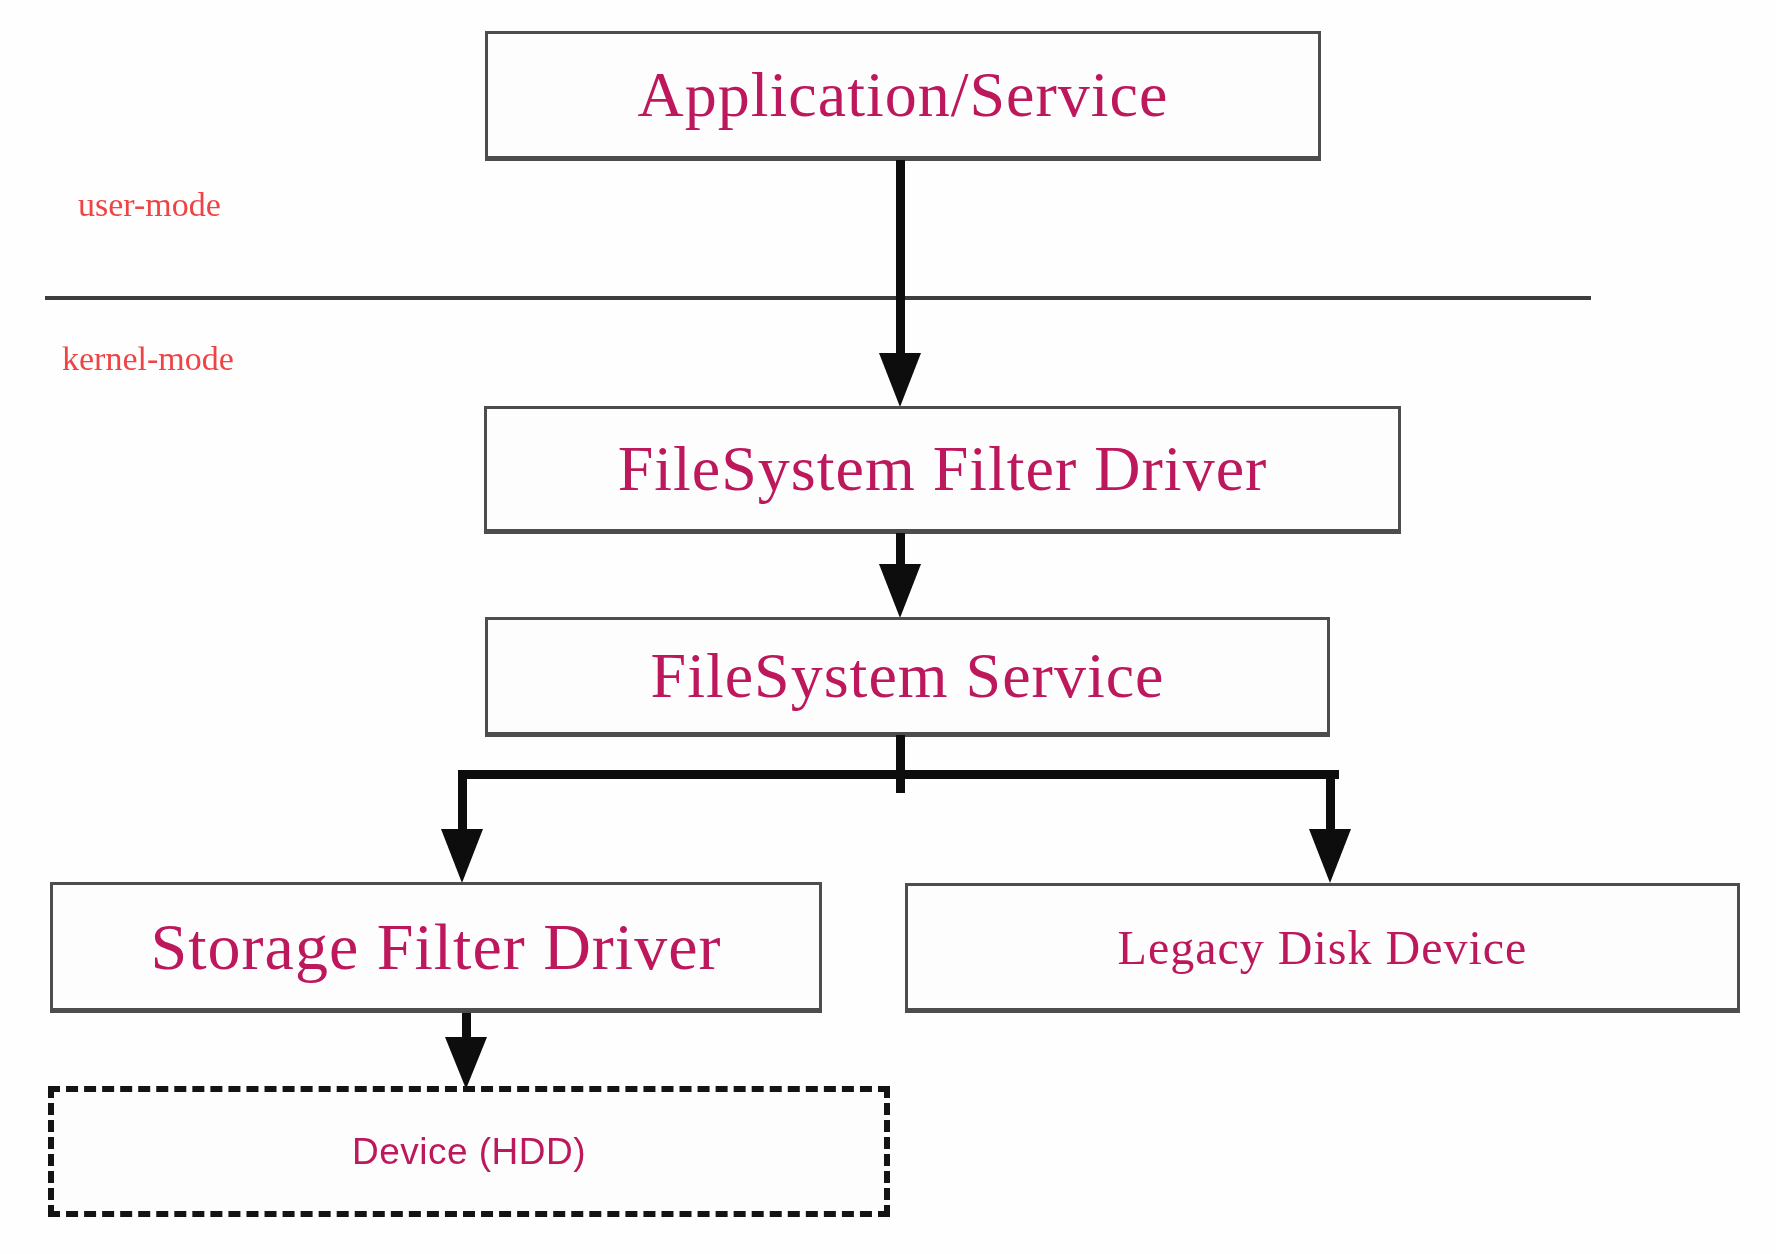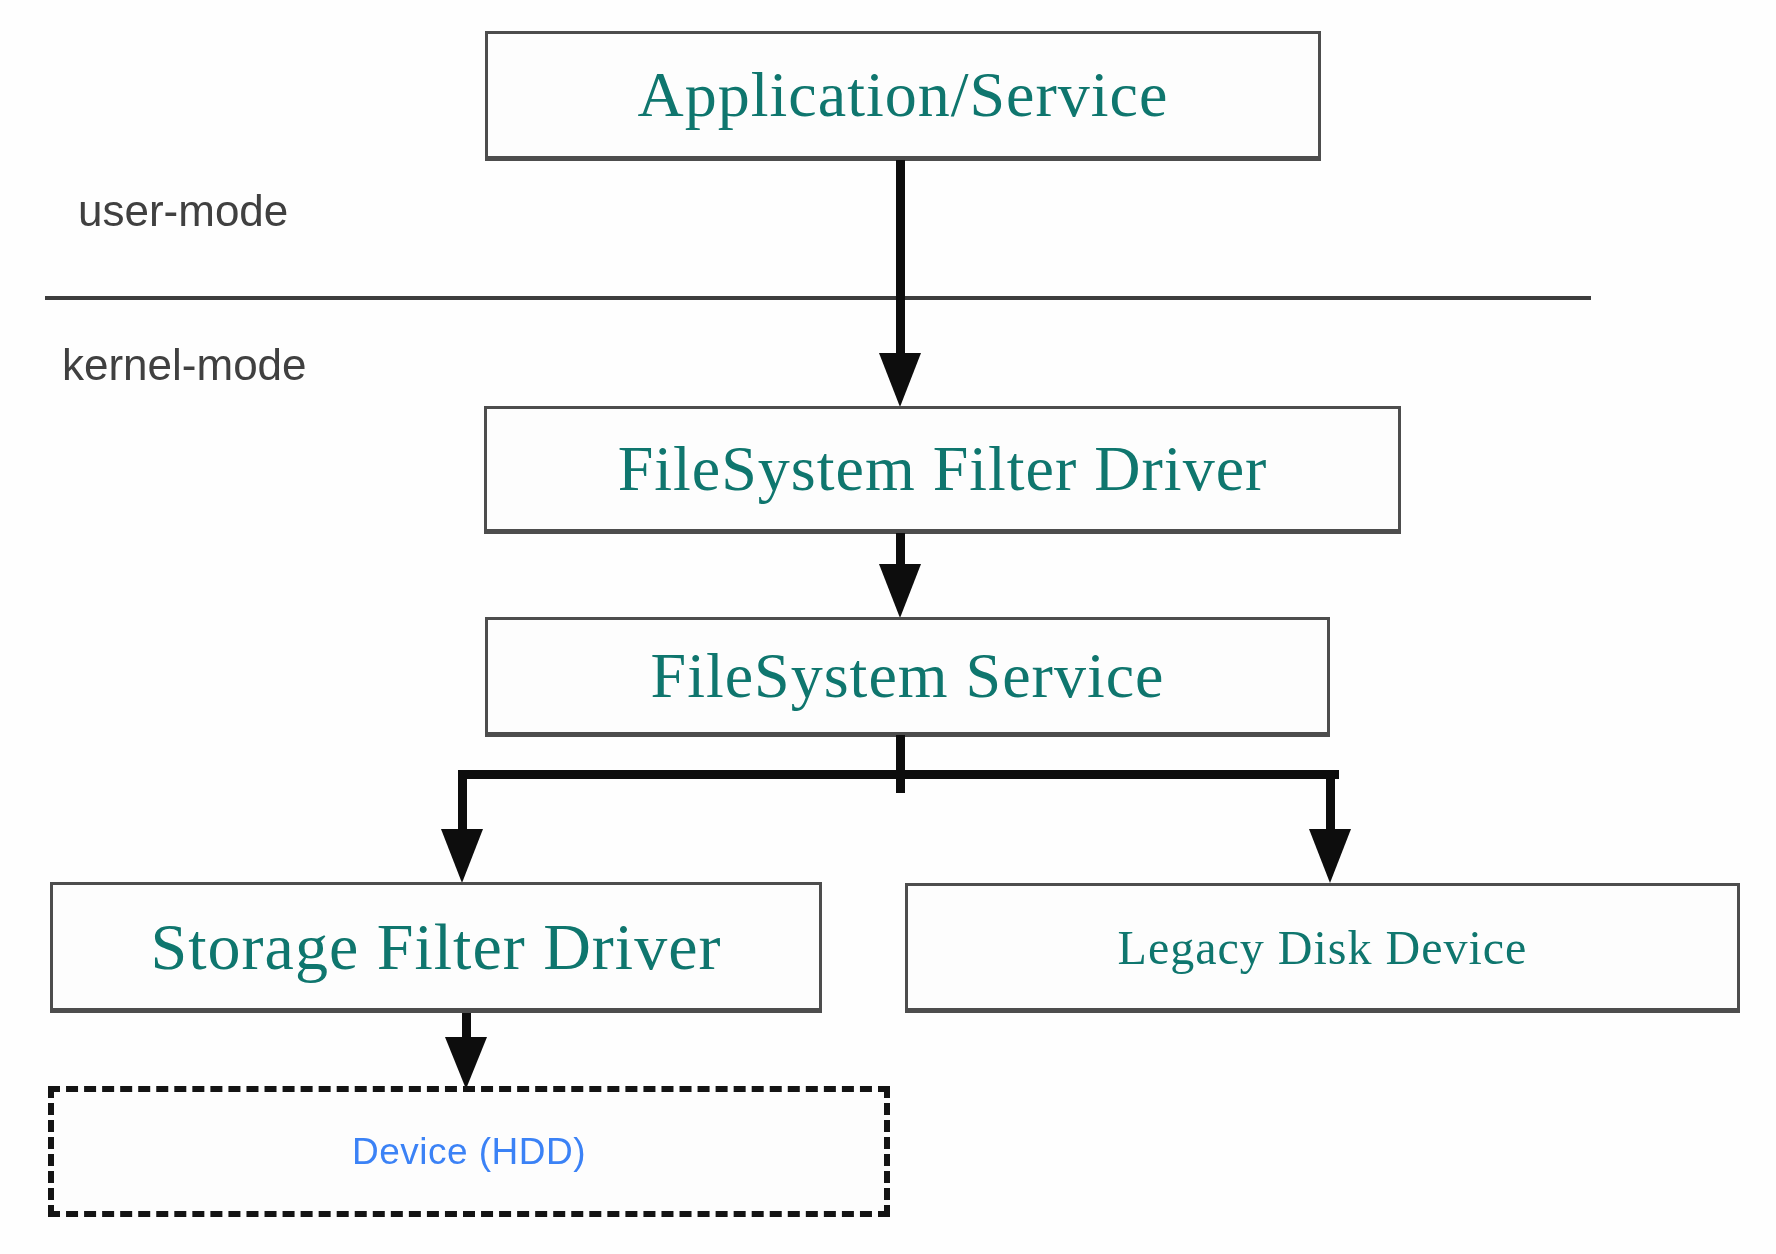--- a/index.html
+++ b/index.html
@@ -22,38 +22,38 @@
     border: 3px solid #4d4d4d;
     border-bottom-width: 5px;
     display: flex;
     align-items: center;
     justify-content: center;
   }
   .node .lbl {
     font-family: "Liberation Serif", serif;
     font-size: 64px;
     letter-spacing: 1px;
-    color: #0f766e;
+    color: #be185d;
     white-space: nowrap;
   }
   .node.dashed {
     border: 6px dashed #141414;
     background: #fdfdfd;
   }
   .node.dashed .lbl {
     font-family: "Liberation Sans", sans-serif;
     font-size: 37px;
     letter-spacing: 0.5px;
-    color: #3b82f6;
+    color: #be185d;
   }
   .region-label {
     position: absolute;
-    font-family: Liberation Sans, sans-serif;
-    font-size: 44px;
-    color: #404040;
+    font-family: Liberation Serif, serif;
+    font-size: 34px;
+    color: #ef4444;
     white-space: nowrap;
   }
   .divider {
     position: absolute;
     background: #3d3d3d;
     height: 4px;
   }
   .shaft {
     position: absolute;
     background: #0d0d0d;

